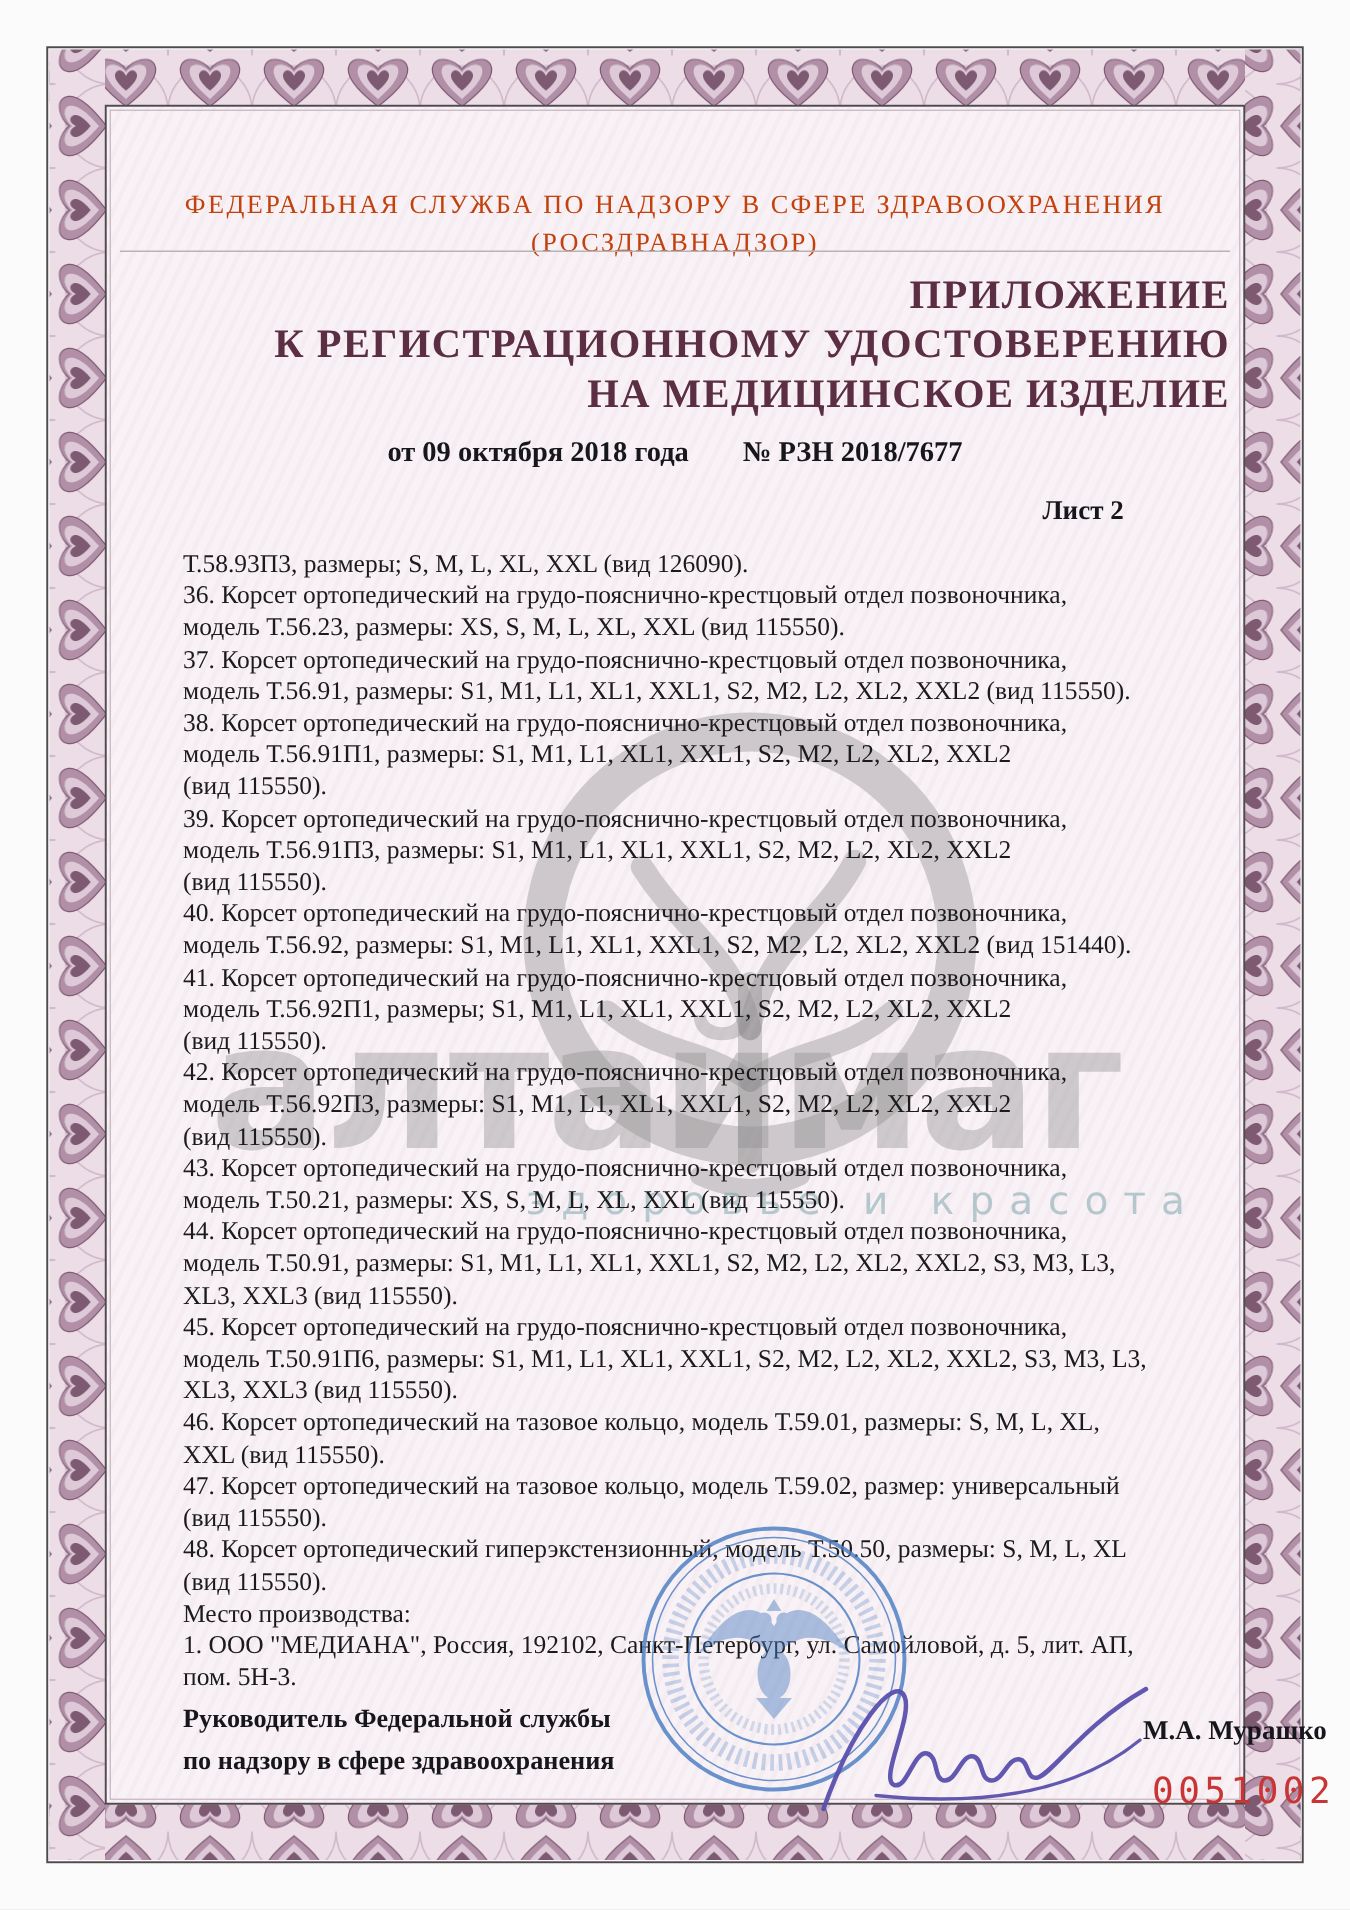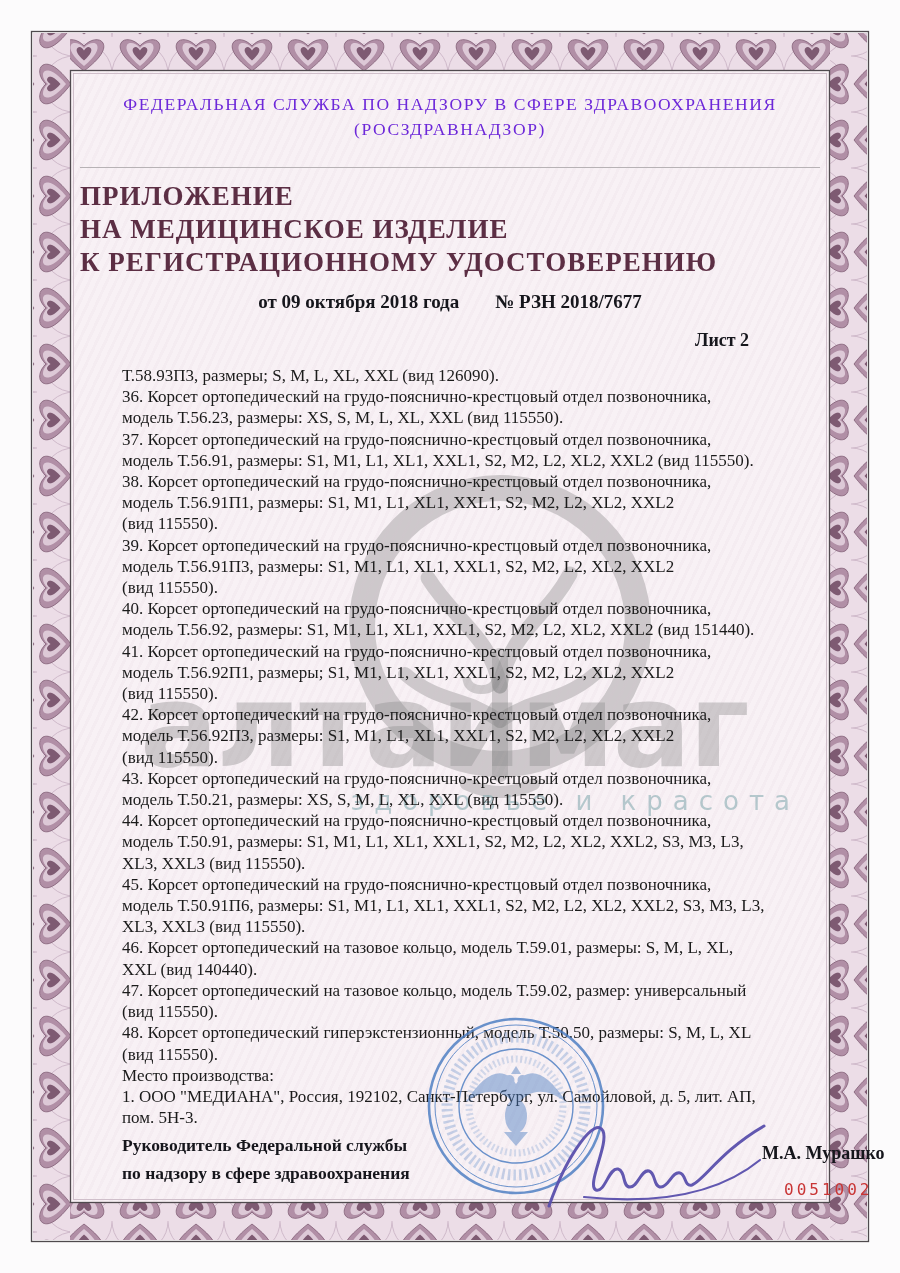--- a/index.html
+++ b/index.html
@@ -15,33 +15,33 @@
         background:repeating-linear-gradient(115deg, rgba(214,193,207,0.10) 0 3px, rgba(255,255,255,0) 3px 8px);}
   
   .wm-brand{position:absolute;left:140px;top:668px;width:740px;z-index:2;
         font-family:"DejaVu Sans", sans-serif;font-weight:bold;font-size:116px;line-height:116px;
         letter-spacing:-2px;color:rgba(143,143,143,0.40);}
   .wm-tagline{position:absolute;left:150px;top:786px;width:650px;text-align:right;z-index:2;
         font-family:"DejaVu Sans", sans-serif;font-size:26px;letter-spacing:10px;
         color:rgba(126,166,171,0.55);}
   
   .txt{position:absolute;z-index:3;}
-  .header-block{left:80px;top:92px;width:740px;text-align:center;font-size:17.5px;
-        letter-spacing:1.6px;color:#6d28d9;line-height:25px;}
+  .header-block{left:80px;top:124px;width:740px;text-align:center;font-size:17.5px;
+        letter-spacing:1.6px;color:#c2410c;line-height:25px;}
   .header-rule{position:absolute;left:80px;top:167px;width:740px;height:1px;background:#b7b2b5;z-index:3;}
-  .title-block{left:80px;top:180px;width:740px;text-align:left;color:var(--title-color);
+  .title-block{left:80px;top:180px;width:740px;text-align:right;color:var(--title-color);
         font-weight:bold;font-size:27px;line-height:33px;letter-spacing:1px;}
   .date-line{left:80px;top:291px;width:740px;text-align:center;font-weight:bold;font-size:19px;color:#16161c;}
   .date-line .numlbl{margin-left:36px;margin-top:20px;}
   .sheet-label{left:695px;top:330px;font-weight:bold;font-size:18px;color:#16161c;}
   .body-block{left:122px;top:365px;width:694px;font-size:17px;line-height:21.2px;}
   .body-block .line{white-space:nowrap;}
   .footer-title{left:122px;top:1131px;font-weight:bold;font-size:17.5px;line-height:28px;color:#16161c;}
   .official-name{left:762px;top:1143px;font-weight:bold;font-size:18px;color:#16161c;}
-  .serial{left:784px;top:1180px;font-family:"DejaVu Sans Mono", monospace;font-size:16px;
+  .serial{left:768px;top:1180px;font-family:"DejaVu Sans Mono", monospace;font-size:24px;
         letter-spacing:3px;color:var(--serial-color);z-index:7;}
   .stamp-stroke{stroke:var(--stamp-blue);}
   .stamp-fill{fill:var(--stamp-blue);}
   .sig-stroke{stroke:var(--ink);}
 </style>
 </head>
 <body>
 
 <div class="page">
 
@@ -103,22 +103,22 @@
   <div class="wm-tagline">здоровье и красота</div>
 
   <div class="txt header-block">
     <div>ФЕДЕРАЛЬНАЯ СЛУЖБА ПО НАДЗОРУ В СФЕРЕ ЗДРАВООХРАНЕНИЯ</div>
     <div>(РОСЗДРАВНАДЗОР)</div>
   </div>
   <div class="header-rule"></div>
 
   <div class="txt title-block">
     <div>ПРИЛОЖЕНИЕ</div>
+    <div>К РЕГИСТРАЦИОННОМУ УДОСТОВЕРЕНИЮ</div>
     <div>НА МЕДИЦИНСКОЕ ИЗДЕЛИЕ</div>
-    <div>К РЕГИСТРАЦИОННОМУ УДОСТОВЕРЕНИЮ</div>
   </div>
 
   <div class="txt date-line">
     <span>от 09 октября 2018 года</span><span class="numlbl">№ РЗН 2018/7677</span>
   </div>
 
   <div class="txt sheet-label">Лист 2</div>
 
   <div class="txt body-block">
       <div class="line">Т.58.93П3, размеры; S, M, L, XL, XXL (вид 126090).</div>
@@ -142,21 +142,21 @@
       <div class="line">(вид 115550).</div>
       <div class="line">43. Корсет ортопедический на грудо-пояснично-крестцовый отдел позвоночника,</div>
       <div class="line">модель Т.50.21, размеры: XS, S, M, L, XL, XXL (вид 115550).</div>
       <div class="line">44. Корсет ортопедический на грудо-пояснично-крестцовый отдел позвоночника,</div>
       <div class="line">модель Т.50.91, размеры: S1, M1, L1, XL1, XXL1, S2, M2, L2, XL2, XXL2, S3, M3, L3,</div>
       <div class="line">XL3, XXL3 (вид 115550).</div>
       <div class="line">45. Корсет ортопедический на грудо-пояснично-крестцовый отдел позвоночника,</div>
       <div class="line">модель Т.50.91П6, размеры: S1, M1, L1, XL1, XXL1, S2, M2, L2, XL2, XXL2, S3, M3, L3,</div>
       <div class="line">XL3, XXL3 (вид 115550).</div>
       <div class="line">46. Корсет ортопедический на тазовое кольцо, модель Т.59.01, размеры: S, M, L, XL,</div>
-      <div class="line">XXL (вид 140440).</div>
+      <div class="line">XXL (вид 115550).</div>
       <div class="line">47. Корсет ортопедический на тазовое кольцо, модель Т.59.02, размер: универсальный</div>
       <div class="line">(вид 115550).</div>
       <div class="line">48. Корсет ортопедический гиперэкстензионный, модель Т.50.50, размеры: S, M, L, XL</div>
       <div class="line">(вид 115550).</div>
       <div class="line">Место производства:</div>
       <div class="line">1. ООО "МЕДИАНА", Россия, 192102, Санкт-Петербург, ул. Самойловой, д. 5, лит. АП,</div>
       <div class="line">пом. 5Н-3.</div>
     </div>
 
   <div class="txt footer-title">

